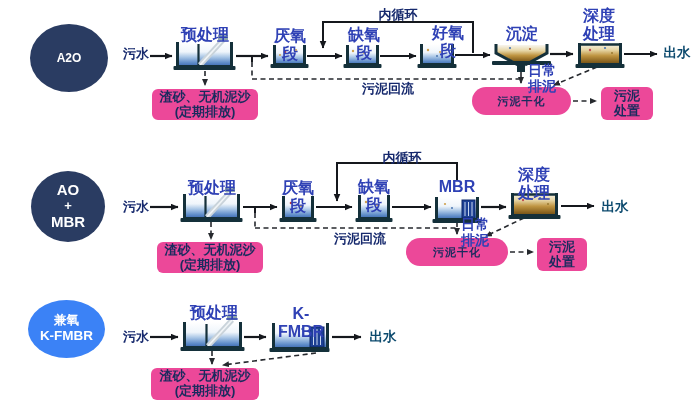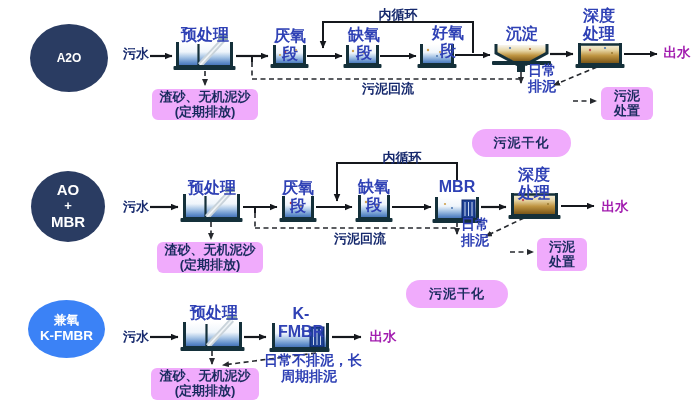--- a/index.html
+++ b/index.html
@@ -2,32 +2,32 @@
 <html><head>
 <meta charset="utf-8">
 <style>
   html,body{margin:0;padding:0;background:#ffffff;}
   .canvas{position:relative;width:697px;height:409px;background:#ffffff;overflow:hidden;
           font-family:"Liberation Sans","DejaVu Sans",sans-serif;}
   svg.wires{position:absolute;left:0;top:0;z-index:1;}
   .lbl{position:absolute;z-index:3;text-align:center;font-weight:bold;line-height:1.1;}
   .blue{color:#2f41b5;font-size:16px;}
   .navy{color:#16296d;font-size:13px;}
-  .navy-lg{color:#a21caf;font-size:13.5px;}
+  .navy-lg{color:#0c4a6e;font-size:13.5px;}
   .tiny{font-size:14px;line-height:1.12;}
   .two>div{white-space:nowrap;}
   .badge{position:absolute;z-index:3;border-radius:50%;display:flex;flex-direction:column;
          align-items:center;justify-content:center;color:#ffffff;font-weight:bold;text-align:center;}
   .badge-navy{background:#2a3c62;}
   .badge-blue{background:#3b82f6;}
-  .box{position:absolute;z-index:2;background:#f0abfc;color:#1a2b5e;font-weight:bold;
+  .box{position:absolute;z-index:2;background:#ec4899;color:#1a2b5e;font-weight:bold;
        display:flex;flex-direction:column;align-items:center;justify-content:center;
        text-align:center;font-size:13px;line-height:1.15;}
   .r5{border-radius:6px;} .r14{border-radius:14px;}
-  .dry{font-size:13px;letter-spacing:1px;margin-top:42px;}
+  .dry{font-size:11px;letter-spacing:1px;}
 </style>
 </head>
 <body>
 
 <div class="canvas">
 
 <svg class="wires" width="697" height="409" viewBox="0 0 697 409">
   <defs>
     <linearGradient id="gw" x1="0" y1="0" x2="0" y2="1">
       <stop offset="0" stop-color="#ffffff"></stop>
@@ -289,22 +289,18 @@
   </div>
   <div class="box r5" style="left:537px;top:238px;width:50px;height:33px;">
     <div>污泥</div>
     <div>处置</div>
   </div>
 
   <div class="lbl navy" style="left:118px;top:330px;width:36px;">污水</div>
   <div class="lbl blue" style="left:185px;top:304px;width:58px;">预处理</div>
   <div class="lbl blue" style="left:272px;top:305px;width:58px;">K-FMBR</div>
   <div class="lbl navy-lg" style="left:364px;top:330px;width:38px;">出水</div>
-  <div class="lbl blue tiny two" style="left:264px;top:353px;width:90px;">
-    <div>日常不排泥，长</div>
-    <div>周期排泥</div>
-  </div>
   <div class="box r5" style="left:151px;top:368px;width:108px;height:32px;">
     <div>渣砂、无机泥沙</div>
     <div>(定期排放)</div>
   </div>
 
 </div>
 
 </body></html>

